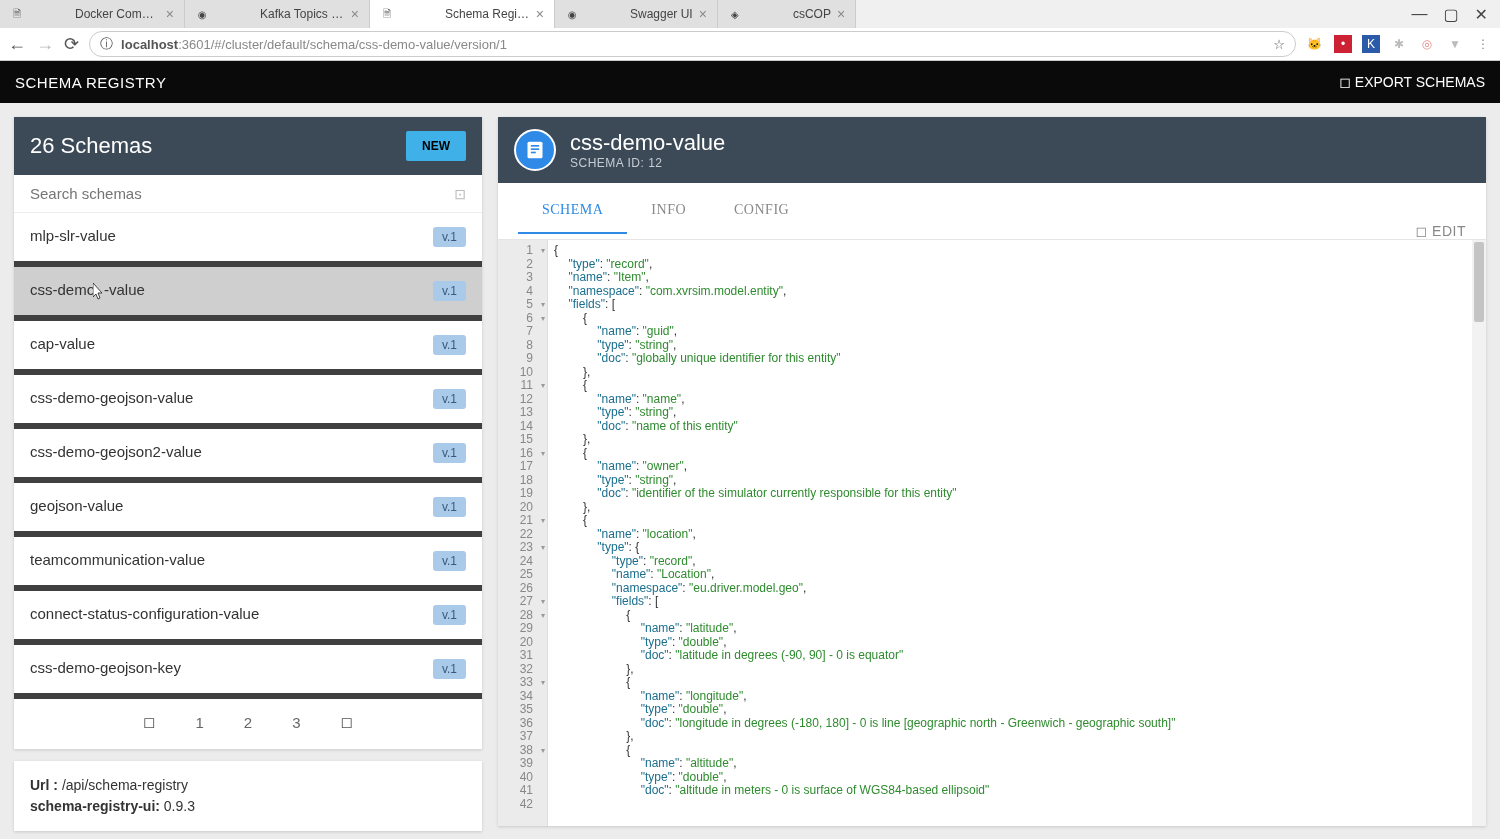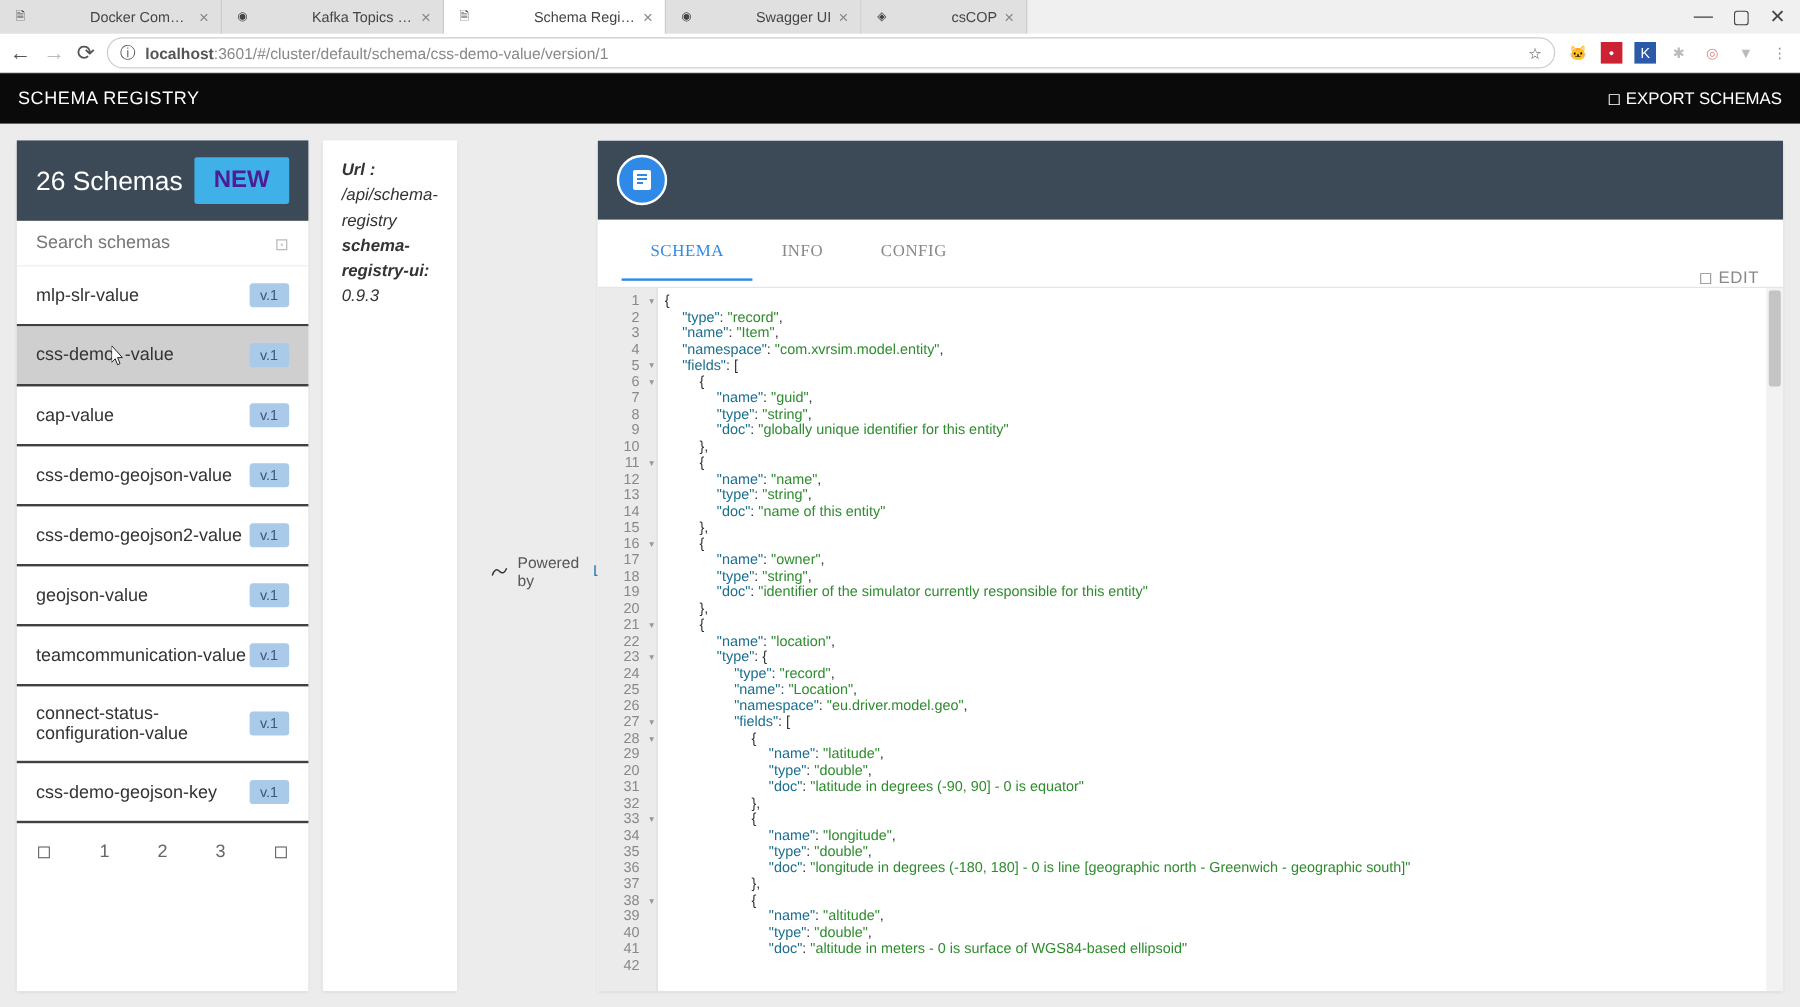--- a/index.html
+++ b/index.html
@@ -24,41 +24,41 @@
 .ext-icons { display: flex; gap: 10px; align-items: center; }
 .ext-icon { width: 18px; height: 18px; display: inline-flex; align-items: center; justify-content: center; font-size: 12px; }
 
 
 .app-header { background: #0a0a0a; color: #fff; height: 42px; display: flex; align-items: center; padding: 0 15px; }
 .app-title { font-size: 15px; font-weight: 500; letter-spacing: 0.5px; }
 .export-link { margin-left: auto; color: #fff; font-size: 14px; font-weight: 500; }
 
 
 .main { display: flex; gap: 16px; padding: 14px; height: calc(839px - 28px - 32px - 42px); }
-.sidebar { width: 468px; flex: none; display: flex; gap: 12px; }
+.sidebar { width: 468px; flex: none; display: flex; flex-direction: column; gap: 12px; }
 .panel { background: #fff; box-shadow: 0 1px 3px rgba(0,0,0,0.15); }
 .panel-header { background: #3c4a57; color: #fff; padding: 14px 16px; display: flex; align-items: center; }
 .panel-header .pht { font-size: 22px; font-weight: 400; }
-.new-btn { margin-left: auto; background: #40b0e8; color: #4c1d95; border: none; padding: 8px 16px; font-size: 20px; font-weight: 600; border-radius: 2px; }
+.new-btn { margin-left: auto; background: #40b0e8; color: #000000; border: none; padding: 8px 16px; font-size: 12px; font-weight: 600; border-radius: 2px; }
 
 .search-row { padding: 10px 16px; display: flex; align-items: center; border-bottom: 1px solid #eee; }
 .search-input { border: none; outline: none; flex: 1; font-size: 15px; color: #737373; }
 .sort-icon { color: #bbb; }
 
 .schema-list { }
-.schema-item { display: flex; align-items: center; padding: 14px 16px; border-bottom: 2px solid #404040; }
+.schema-item { display: flex; align-items: flex-start; padding: 14px 16px; border-bottom: 6px solid #404040; }
 .schema-item.active { background: #cfcfcf; }
 .schema-name { color: #333; font-size: 15px; }
 .version-badge { margin-left: auto; background: #a9cae8; color: #3a5a7a; border-radius: 3px; padding: 3px 9px; font-size: 12px; }
 .cursor { display: inline-block; width: 11px; height: 17px; vertical-align: middle; margin-left: -2px; }
 
 .pagination { display: flex; justify-content: center; align-items: center; gap: 40px; padding: 14px 0 18px; color: #555; font-size: 15px; }
 .page-no { color: #666; }
 
-.info-panel { background: #fff; box-shadow: 0 1px 3px rgba(0,0,0,0.15); padding: 14px 16px; font-size: 14px; color: #333; line-height: 1.5; font-style: italic; }
+.info-panel { background: #fff; box-shadow: 0 1px 3px rgba(0,0,0,0.15); padding: 14px 16px; font-size: 14px; color: #333; line-height: 1.5; }
 .powered { display: flex; align-items: center; gap: 8px; padding: 8px 16px 0; font-size: 13px; color: #555; }
 .powered a { color: #2a7fb8; text-decoration: none; }
 .powered-icon { width: 18px; height: 14px; }
 
 
 .content { flex: 1; background: #fff; box-shadow: 0 1px 3px rgba(0,0,0,0.15); display: flex; flex-direction: column; overflow: hidden; }
 .content-header { background: #3c4a57; color: #fff; padding: 12px 16px; display: flex; align-items: center; gap: 14px; }
 .circle-icon { width: 42px; height: 42px; border: 2px solid #fff; border-radius: 50%; display: flex; align-items: center; justify-content: center; background: #2e8ae6; }
 .circle-icon svg { width: 20px; height: 22px; }
 .content-title { font-size: 22px; font-weight: 400; }
@@ -217,20 +217,24 @@
 
   <div class="content">
     <div class="content-header">
       <div class="circle-icon">
         <svg viewBox="0 0 24 24">
             <rect x="3" y="2" width="18" height="20" rx="2" fill="#fff"></rect>
             <line x1="7" y1="7" x2="17" y2="7" stroke="#2e8ae6" stroke-width="2"></line>
             <line x1="7" y1="11" x2="17" y2="11" stroke="#2e8ae6" stroke-width="2"></line>
             <line x1="7" y1="15" x2="13" y2="15" stroke="#2e8ae6" stroke-width="2"></line>
           </svg>
+      </div>
+      <div>
+        <div class="content-title">css-demo-value</div>
+        <div class="schema-id">SCHEMA ID: 12</div>
       </div>
     </div>
     <div class="tabs-bar">
       <div class="app-tab active">SCHEMA</div>
       <div class="app-tab">INFO</div>
       <div class="app-tab">CONFIG</div>
       <div class="edit-link">◻ EDIT</div>
     </div>
     <div class="code-area">
       <div class="gutter" id="gutter">

